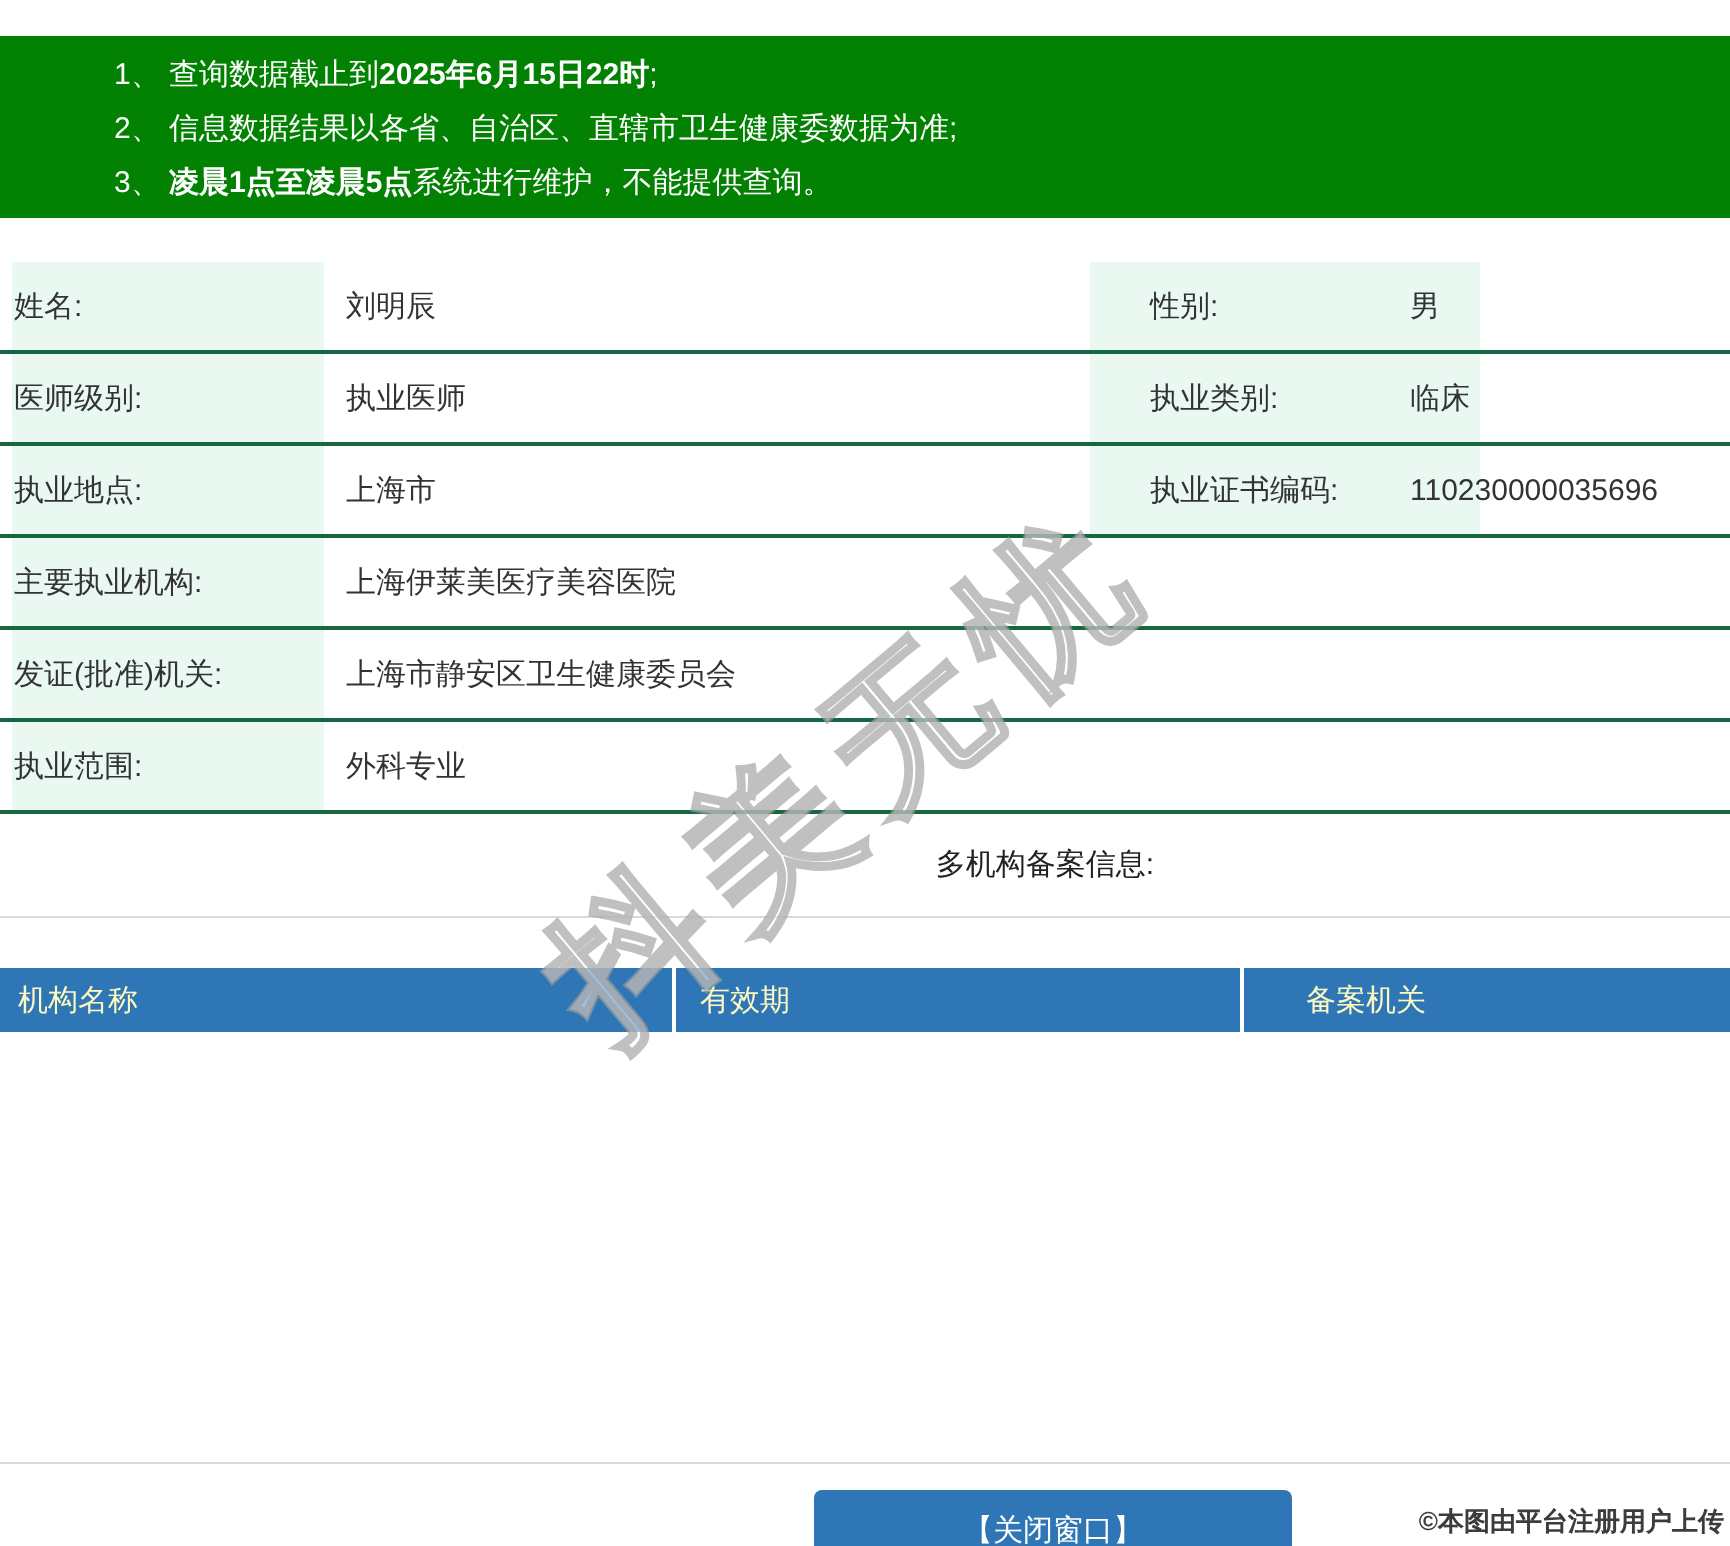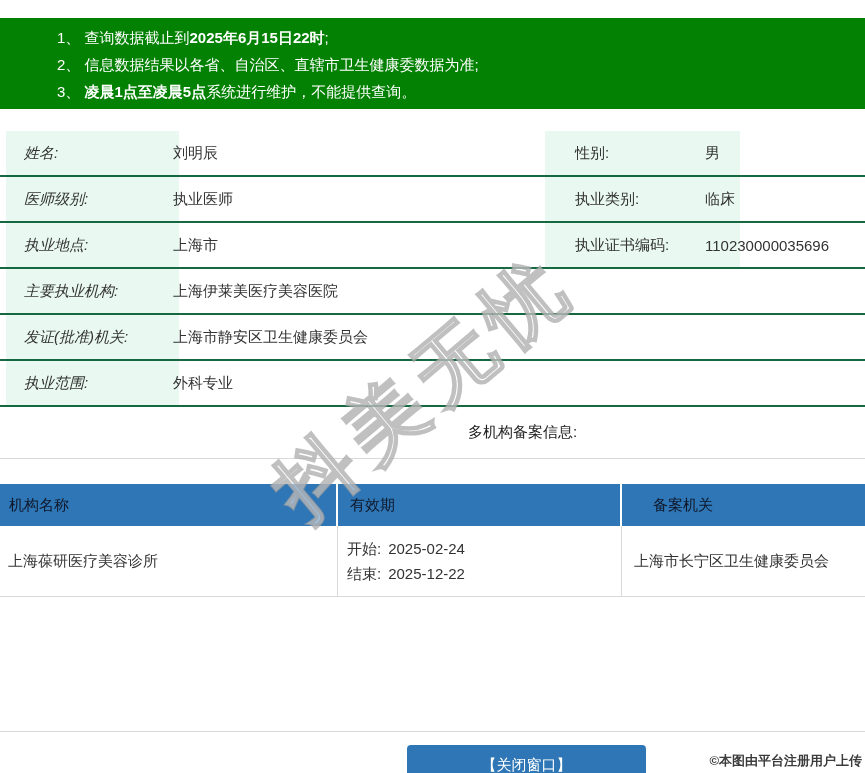--- a/index.html
+++ b/index.html
@@ -12,33 +12,33 @@
     margin-top:18px;height:91px;background:var(--banner-green);
     color:#fff;padding:6px 28px 0 57px;box-sizing:border-box;
   }
   .notice-line{line-height:27px;white-space:nowrap;}
   .notice-line b{font-weight:bold;}
   
   .info-table{margin-top:22px;}
   .irow{position:relative;height:46px;border-bottom:2px solid var(--line-green);box-sizing:border-box;}
   .cell{position:absolute;top:0;bottom:0;display:flex;align-items:center;}
   .lbl{background:var(--label-green);color:#333;}
-  .c1{left:6px;width:155px;padding-left:18px;font-style:italic;}
+  .c1{left:6px;width:155px;padding-left:1px;}
   .v1{left:173px;}
   .c2{left:545px;width:165px;padding-left:30px;}
   .v2{left:705px;}
   
   .section-heading{
     height:52px;border-bottom:1px solid var(--line-gray);box-sizing:border-box;
     display:flex;align-items:center;justify-content:center;
   }
   .section-heading span{font-weight:normal;color:#222;transform:translateX(90px);}
   
   .morg-table{margin-top:25px;}
-  .bh{display:flex;height:42px;background:var(--table-blue);color:#0f172a;font-family:Liberation Serif, serif;}
+  .bh{display:flex;height:32px;background:var(--table-blue);color:#fef9c3;font-family:Liberation Serif, serif;}
   .bh-cell{display:flex;align-items:center;box-sizing:border-box;}
   .bh-cell.w1{width:338px;padding-left:9px;border-right:2px solid #fff;}
   .bh-cell.w2{width:284px;padding-left:12px;border-right:2px solid #fff;}
   .bh-cell.w3{width:241px;padding-left:31px;}
   .brow{display:flex;height:71px;border-bottom:1px solid var(--line-gray);box-sizing:border-box;}
   .brow .bcell{display:flex;flex-direction:column;justify-content:center;box-sizing:border-box;}
   .brow .w1{width:338px;padding-left:8px;border-right:1px solid var(--line-gray);}
   .brow .w2{width:284px;padding-left:9px;border-right:1px solid var(--line-gray);line-height:25px;}
   .brow .w3{width:241px;padding-left:12px;}
   .date-line span{display:inline-block;}
@@ -110,32 +110,20 @@
   <div class="section-heading">
     <span>多机构备案信息:</span>
   </div>
 
   <div class="morg-table">
     <div class="bh">
       <div class="bh-cell w1">机构名称</div>
       <div class="bh-cell w2">有效期</div>
       <div class="bh-cell w3">备案机关</div>
     </div>
-    <div class="brow">
-      <div class="bcell w1">
-          <span>上海葆研医疗美容诊所</span>
-        </div>
-      <div class="bcell w2">
-        <div class="date-line"><span>开始:</span><span class="dval">2025-02-24</span></div>
-        <div class="date-line"><span>结束:</span><span class="dval">2025-12-22</span></div>
-      </div>
-      <div class="bcell w3">
-          <span>上海市长宁区卫生健康委员会</span>
-        </div>
-    </div>
   </div>
 
   <div class="footer-line"></div>
   <button class="close-btn">【关闭窗口】</button>
   <div class="copyright-badge">©本图由平台注册用户上传</div>
 
   <div class="watermark">抖美无忧</div>
 
 </div>
 

